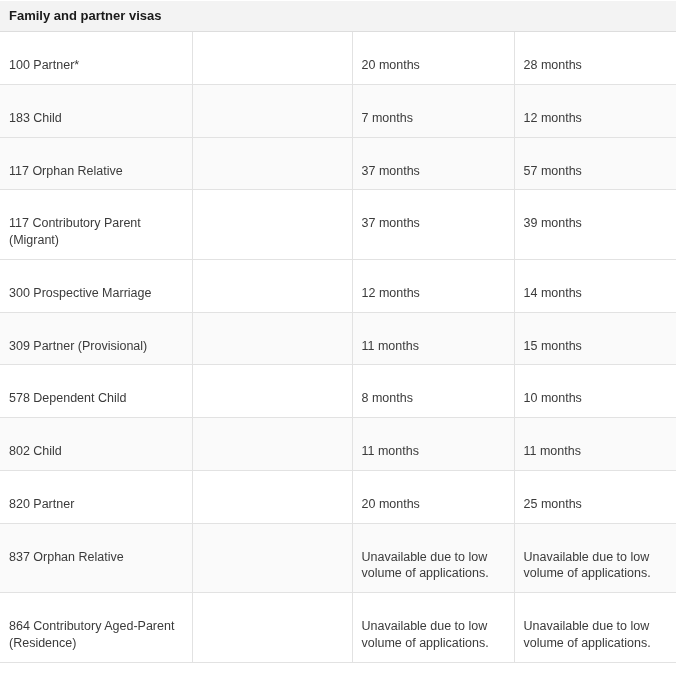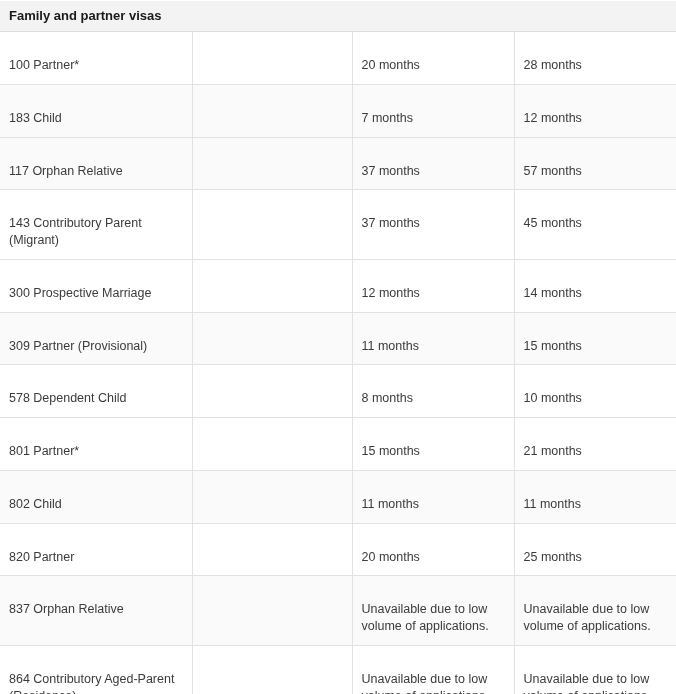--- a/index.html
+++ b/index.html
@@ -119,30 +119,30 @@
           </td>
           <td class="cell-p75">
             <span class="wrap-text">37 months</span>
           </td>
           <td class="cell-p90 c-last">
             <span class="wrap-text">57 months</span>
           </td>
         </tr>
         <tr class="data-row">
           <td class="cell-visa">
-            <span class="wrap-text">143 Contributory Parent (Migrant)</span>
+            <span class="wrap-text">117 Contributory Parent (Migrant)</span>
           </td>
           <td class="cell-blank">
             <span class="wrap-text"></span>
           </td>
           <td class="cell-p75">
             <span class="wrap-text">37 months</span>
           </td>
           <td class="cell-p90 c-last">
-            <span class="wrap-text">45 months</span>
+            <span class="wrap-text">39 months</span>
           </td>
         </tr>
         <tr class="data-row">
           <td class="cell-visa">
             <span class="wrap-text">300 Prospective Marriage</span>
           </td>
           <td class="cell-blank">
             <span class="wrap-text"></span>
           </td>
           <td class="cell-p75">
@@ -171,34 +171,20 @@
             <span class="wrap-text">578 Dependent Child</span>
           </td>
           <td class="cell-blank">
             <span class="wrap-text"></span>
           </td>
           <td class="cell-p75">
             <span class="wrap-text">8 months</span>
           </td>
           <td class="cell-p90 c-last">
             <span class="wrap-text">10 months</span>
-          </td>
-        </tr>
-        <tr class="data-row">
-          <td class="cell-visa">
-            <span class="wrap-text">801 Partner*</span>
-          </td>
-          <td class="cell-blank">
-            <span class="wrap-text"></span>
-          </td>
-          <td class="cell-p75">
-            <span class="wrap-text">15 months</span>
-          </td>
-          <td class="cell-p90 c-last">
-            <span class="wrap-text">21 months</span>
           </td>
         </tr>
         <tr class="data-row alt">
           <td class="cell-visa">
             <span class="wrap-text">802 Child</span>
           </td>
           <td class="cell-blank">
             <span class="wrap-text"></span>
           </td>
           <td class="cell-p75">

